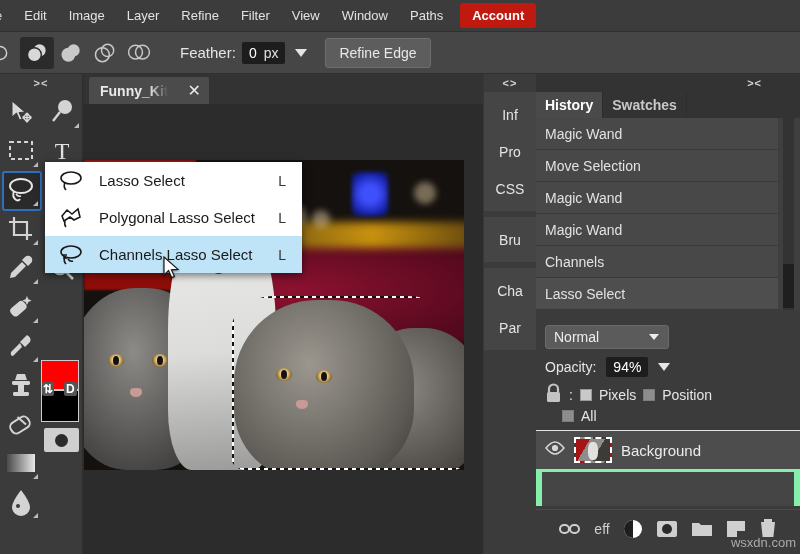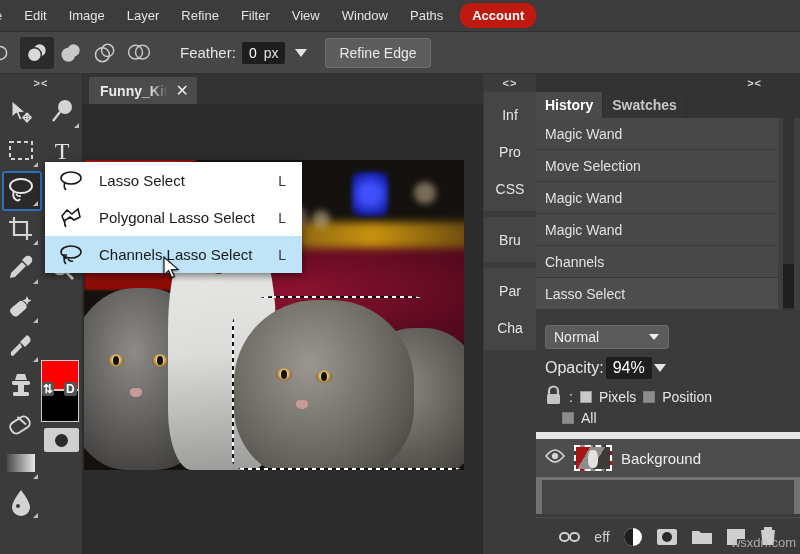--- a/index.html
+++ b/index.html
@@ -19,21 +19,21 @@
     display: flex; align-items: center;
     border-bottom: 1px solid #2f2f2f;
   }
   .menu-item {
     font-size: 13px; color: #e2e2e2;
     padding: 4px 11px; white-space: nowrap; cursor: default;
   }
   .menu-item.clipped { margin-left: -16px; color: #d2d2d2; }
   .menu-item.account {
     background: #c01a10; color: #fff; font-weight: bold;
-    border-radius: 11px; padding: 5px 12px; margin-left: 6px;
+    border-radius: 3px; padding: 5px 12px; margin-left: 6px;
   }
 
   
   .optionsbar {
     position: absolute; left: 0; top: 32px; width: 800px; height: 42px;
     background: #464646;
     border-bottom: 1px solid #303030;
     display: flex; align-items: center;
   }
   .bool-group { display: flex; align-items: center; margin-left: -14px; }
@@ -113,21 +113,21 @@
   .qmask-dot { width: 13px; height: 13px; border-radius: 50%; background: #2b2b2b; }
 
   
   .tabstrip {
     position: absolute; left: 83px; top: 74px; width: 400px; height: 30px;
     background: #333;
   }
   .doctab {
     position: absolute; left: 6px; top: 3px; height: 28px;
     background: #4b4b4b; display: flex; align-items: center;
-    padding: 0 8px 0 11px; gap: 7px; border-radius: 2px 2px 0 0;
+    padding: 0 8px 0 11px; gap: 19px; border-radius: 2px 2px 0 0;
   }
   .doctab-name {
     font-size: 14px; font-weight: bold; color: #e9e9e9;
     max-width: 72px; overflow: hidden; white-space: nowrap;
     -webkit-mask-image: linear-gradient(90deg,#000 72%,transparent 100%);
     mask-image: linear-gradient(90deg,#000 72%,transparent 100%);
   }
   .doctab-close { font-size: 16px; color: #eaeaea; line-height: 1; }
 
   
@@ -284,41 +284,41 @@
     width: 124px; height: 24px; background: #5b5b5b; border: 1px solid #6a6a6a;
     border-radius: 3px; display: flex; align-items: center;
     padding: 0 8px; font-size: 14px; color: #ededed; position: relative;
   }
   .blend-select .tri {
     position: absolute; right: 9px; width: 0; height: 0;
     border-left: 5px solid transparent; border-right: 5px solid transparent;
     border-top: 6px solid #ededed;
   }
   .opacity-row {
-    display: flex; align-items: center; gap: 2px;
-    padding: 5px 9px 3px; font-size: 16px; color: #e6e6e6;
+    display: flex; align-items: center; gap: 10px;
+    padding: 5px 9px 3px; font-size: 14px; color: #e6e6e6;
   }
   .opacity-val {
     background: #1d1d1d; color: #fff; padding: 2px 7px; border-radius: 2px;
   }
   .tri-sm {
     width: 0; height: 0; border-left: 6px solid transparent;
     border-right: 6px solid transparent; border-top: 8px solid #e6e6e6;
   }
   .lock-row {
     display: flex; align-items: center; gap: 7px;
     padding: 3px 9px 0; font-size: 14px; color: #e6e6e6;
   }
   .lock-row2 { padding: 2px 23px 6px 26px; }
   .cbox {
     width: 12px; height: 12px; background: #c9c9c9; border: 1px solid #9a9a9a;
     display: inline-block;
   }
   .cbox.dim { background: #8d8d8d; border-color: #7d7d7d; }
-  .layer-list { background: #737373; border-top: 7px solid #e5e5e5; }
+  .layer-list { background: #86efac; border-top: 1px solid #e5e5e5; }
   .layer-row {
     height: 38px; display: flex; align-items: center; gap: 9px;
     padding-left: 9px; background: #4d4d4d;
   }
   .layer-thumb {
     width: 38px; height: 26px; border: 2px dashed #fff;
     background: linear-gradient(120deg,#a61515 0 30%,#8e8c8a 30% 62%,#3d3b38 62%);
     position: relative; overflow: hidden;
   }
   .layer-thumb::after {
@@ -619,22 +619,22 @@
     <div class="dn-handle">&lt;&gt;</div>
     <div class="dn-group">
       <div class="dn-item">Inf</div>
       <div class="dn-item">Pro</div>
       <div class="dn-item">CSS</div>
     </div>
     <div class="dn-group">
       <div class="dn-item">Bru</div>
     </div>
     <div class="dn-group">
+      <div class="dn-item">Cha</div>
       <div class="dn-item">Par</div>
-      <div class="dn-item">Cha</div>
     </div>
   </div>
 
   <div class="dock-wide">
     <div class="dw-handle">&gt;&lt;</div>
 
     <div class="tabrow">
       <div class="ptab active">History</div>
       <div class="ptab">Swatches</div>
     </div>

